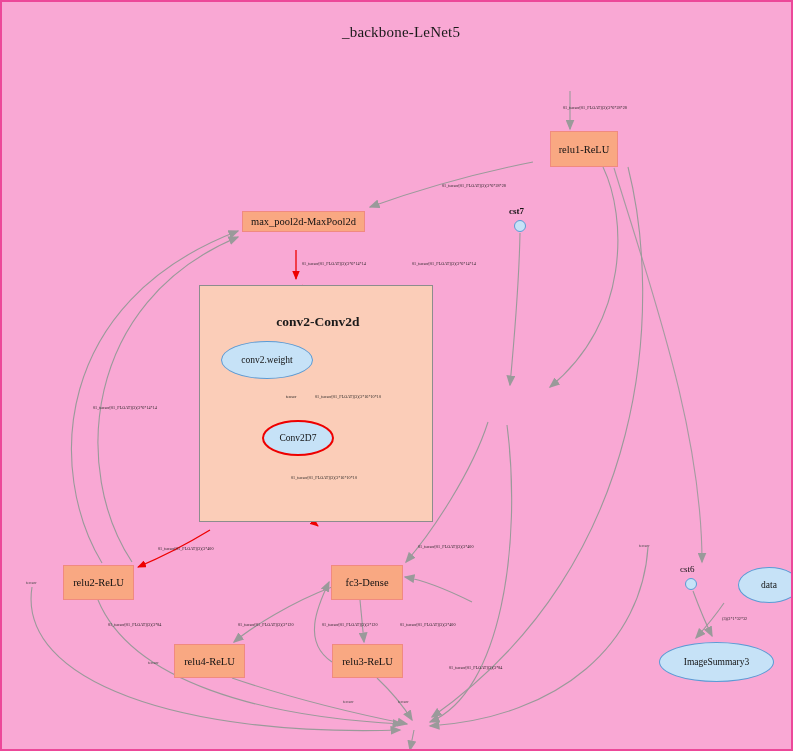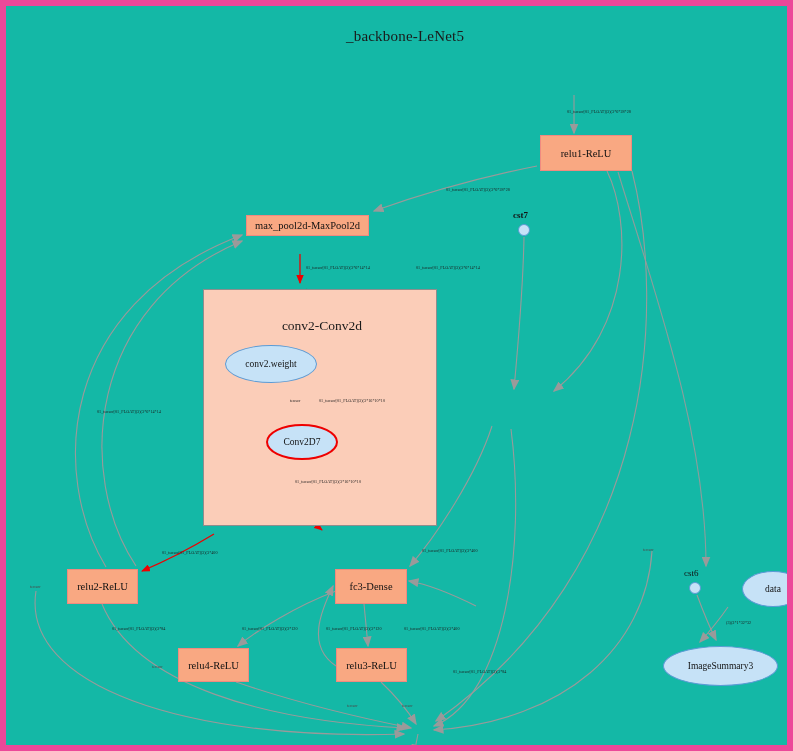--- a/index.html
+++ b/index.html
@@ -4,22 +4,22 @@
 <style>
   html, body {
     margin: 0;
     padding: 0;
     background: #ffffff;
   }
   #canvas {
     position: relative;
     width: 793px;
     height: 751px;
-    background: #14b8a6;
-    border: 6px solid #ec4899;
+    background: #f9a8d4;
+    border: 2px solid #ec4899;
     box-sizing: border-box;
     overflow: hidden;
     font-family: "Liberation Serif", "DejaVu Serif", serif;
   }
   #graph-svg {
     position: absolute;
     left: 0;
     top: 0;
     width: 793px;
     height: 751px;
@@ -38,20 +38,21 @@
     background: #fbcdb8;
     border: 1.5px solid #8d8d8d;
     box-sizing: border-box;
   }
   .cluster-label {
     position: absolute;
     font-size: 13.5px;
     color: #1a1a1a;
     white-space: nowrap;
     text-align: center;
+    font-weight: bold;
   }
   
   .node-box {
     position: absolute;
     background: #f9a882;
     border: 1.6px solid #f08a80;
     box-sizing: border-box;
     display: flex;
     align-items: center;
     justify-content: center;
@@ -180,21 +181,21 @@
       <path d="M208,528 C180,545 155,557 136,565"></path>
     </g>
   </svg>
 
   <div class="graph-title" style="left:340px; top:22px;">_backbone-LeNet5</div>
 
   <div class="cluster-box" style="left:197px; top:283px; width:234px; height:237px;"></div>
   <div class="cluster-label" style="left:236px; top:312px; width:160px;">conv2-Conv2d</div>
 
 
-  <div class="node-box" style="left:534px; top:129px; width:92px; height:36px;">relu1-ReLU</div>
+  <div class="node-box" style="left:548px; top:129px; width:68px; height:36px;">relu1-ReLU</div>
 
   <div class="node-box" style="left:240px; top:209px; width:123px; height:21px;">max_pool2d-MaxPool2d</div>
 
   <div class="node-ellipse" style="left:219px; top:339px; width:92px; height:38px;">conv2.weight</div>
 
   <div class="node-ellipse highlight" style="left:260px; top:418px; width:72px; height:36px;">Conv2D7</div>
 
 
   <div class="node-box" style="left:61px; top:563px; width:71px; height:35px;">relu2-ReLU</div>
 

